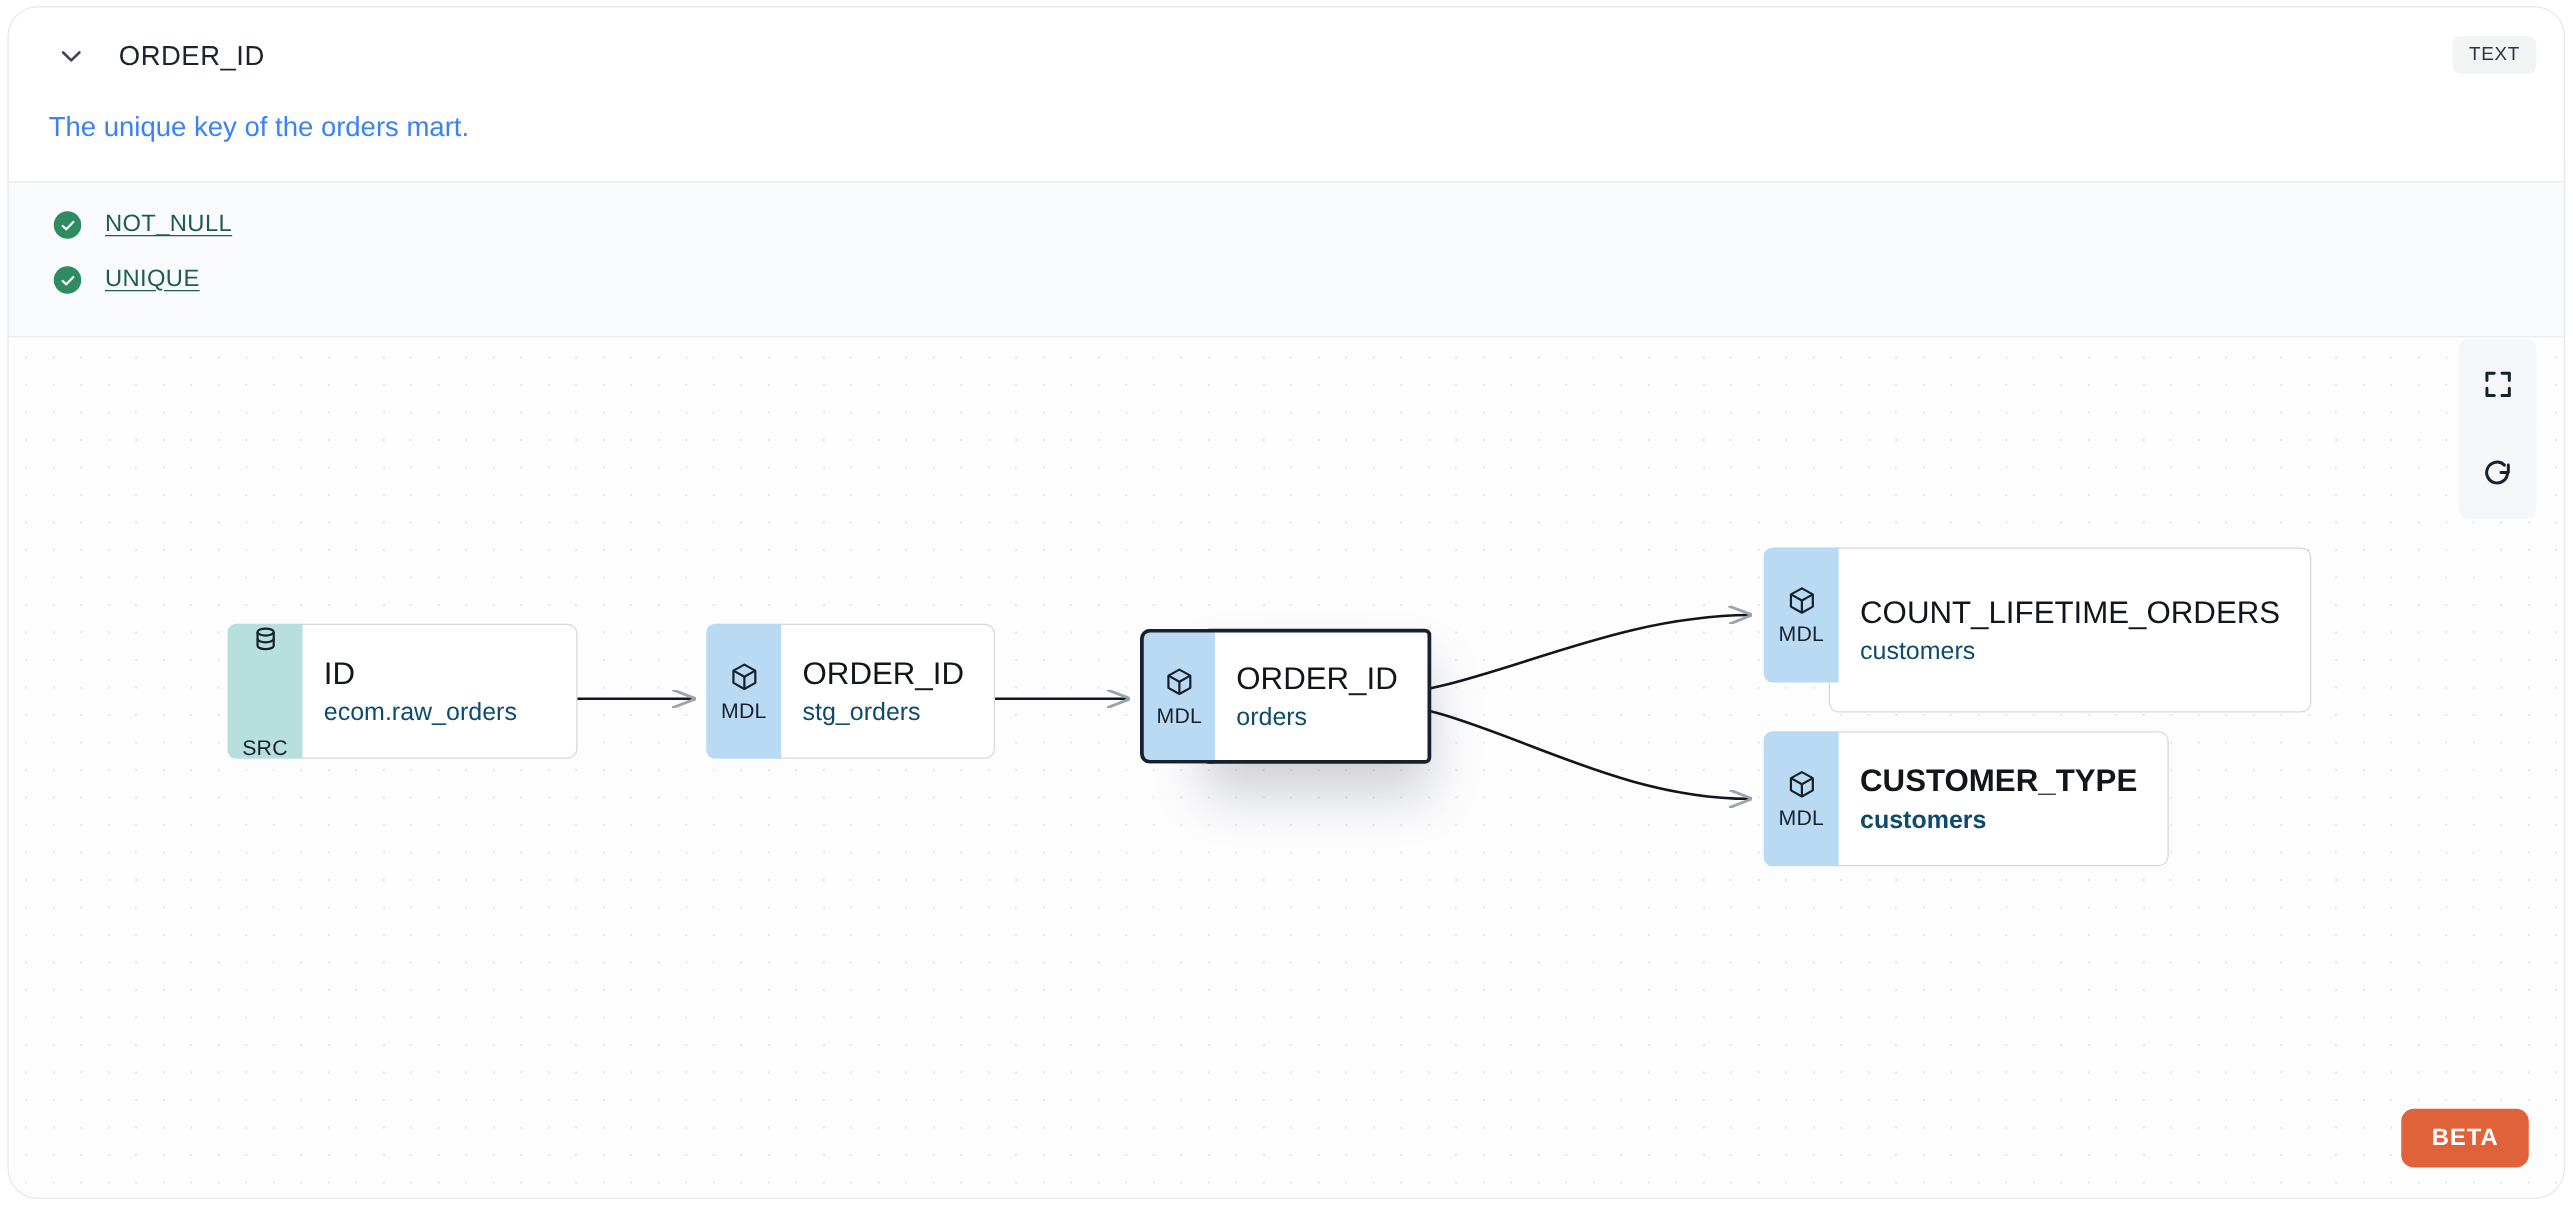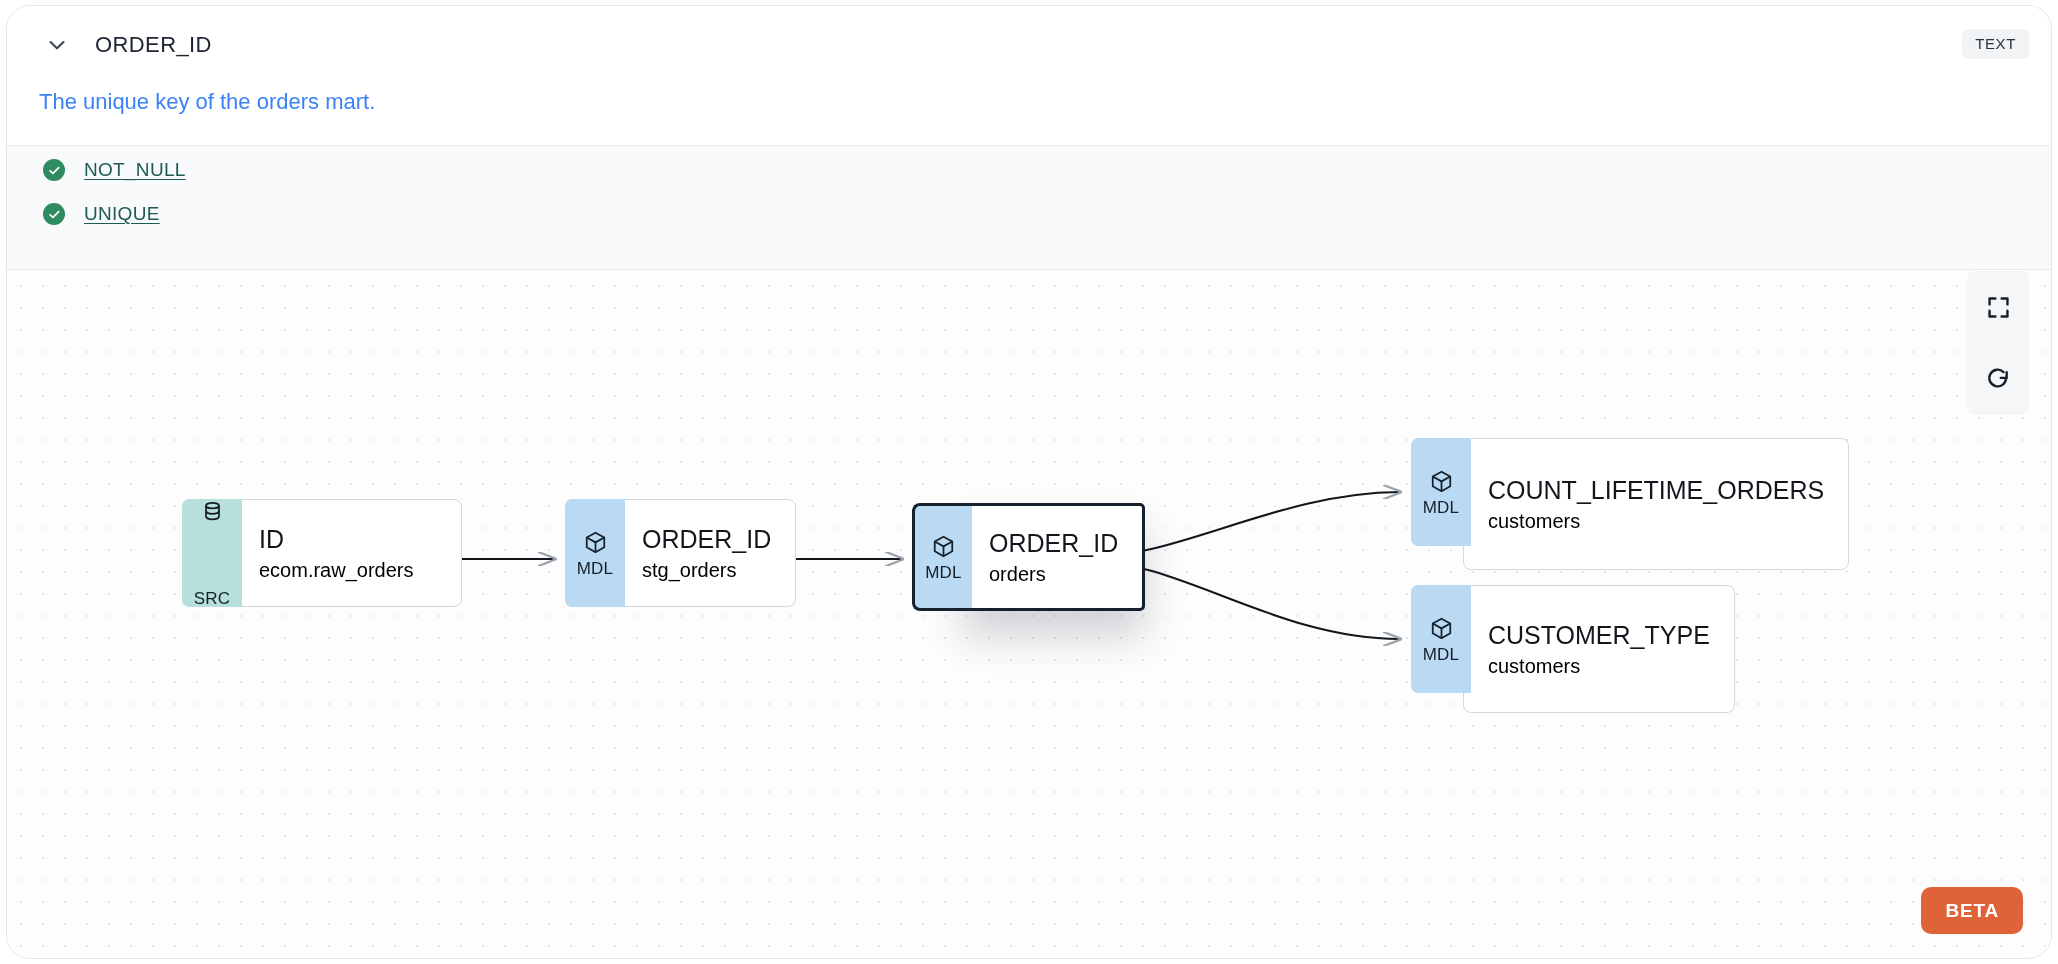--- a/index.html
+++ b/index.html
@@ -86,21 +86,21 @@
   
   .tests {
     position: absolute;
     left: 0;
     top: 139px;
     width: 100%;
     height: 125px;
     background: #F8FAFB;
     border-top: 1px solid #E8EBEE;
     border-bottom: 1px solid #E8EBEE;
-    padding-top: 2px;
+    padding-top: 12px;
   }
   .test-row {
     display: flex;
     align-items: center;
     height: 44px;
     padding-left: 36px;
   }
   .check-icon {
     width: 22px; height: 22px;
     border-radius: 50%;
@@ -177,21 +177,21 @@
   }
   .node-name {
     font-size: 25px;
     color: #12161C;
     line-height: 1.08;
     white-space: nowrap;
   }
   .node-sub {
     margin-top: 6px;
     font-size: 20px;
-    color: #000000;
+    color: #0c4a6e;
     white-space: nowrap;
   }
 
   
   #node-src          { left: 175px; top: 228px; width: 280px; height: 108px; }
   #node-stg          { left: 558px; top: 228px; width: 168px; height: 108px; }
   #node-orders       { left: 905px; top: 232px; width: 172px; height: 108px; }
   #node-count        { left: 1404px; top: 167px; width: 368px; height: 108px; }
   #node-custtype     { left: 1404px; top: 314px; width: 258px; height: 108px; }
 
@@ -205,21 +205,21 @@
   .node.selected .node-body {
     border: 3px solid #17202E;
     border-radius: 5px;
     margin-left: -10px;
     box-shadow: 0 26px 42px rgba(30,38,52,0.20);
   }
   .node.selected .node-name { font-size: 25px; }
 
   
   #node-count .node-body    { height: 132px; justify-content: center; }
-  #node-custtype .node-body { height: 128px; }
+  #node-custtype .node-body { height: 108px; font-weight: bold; }
 
   
   .canvas-toolbar {
     position: absolute;
     right: 22px;
     top: 0px;
     width: 62px;
     display: flex;
     flex-direction: column;
     z-index: 5;

